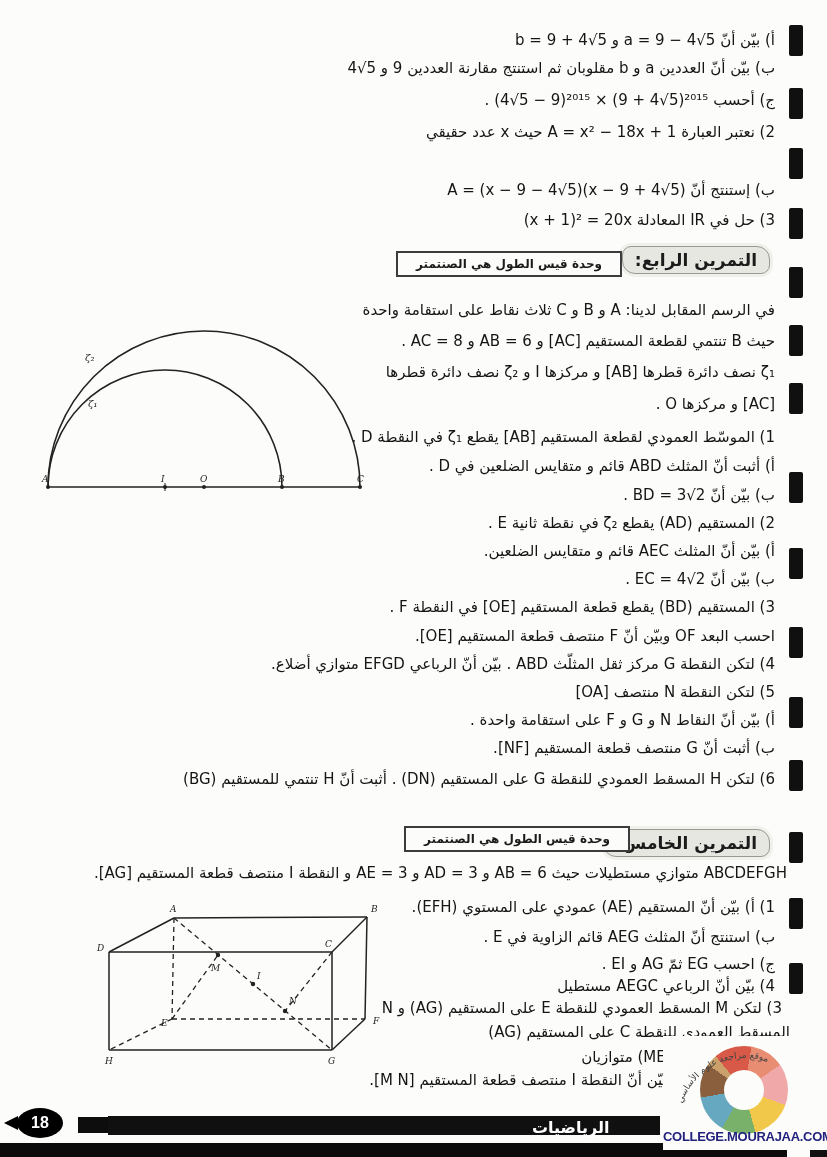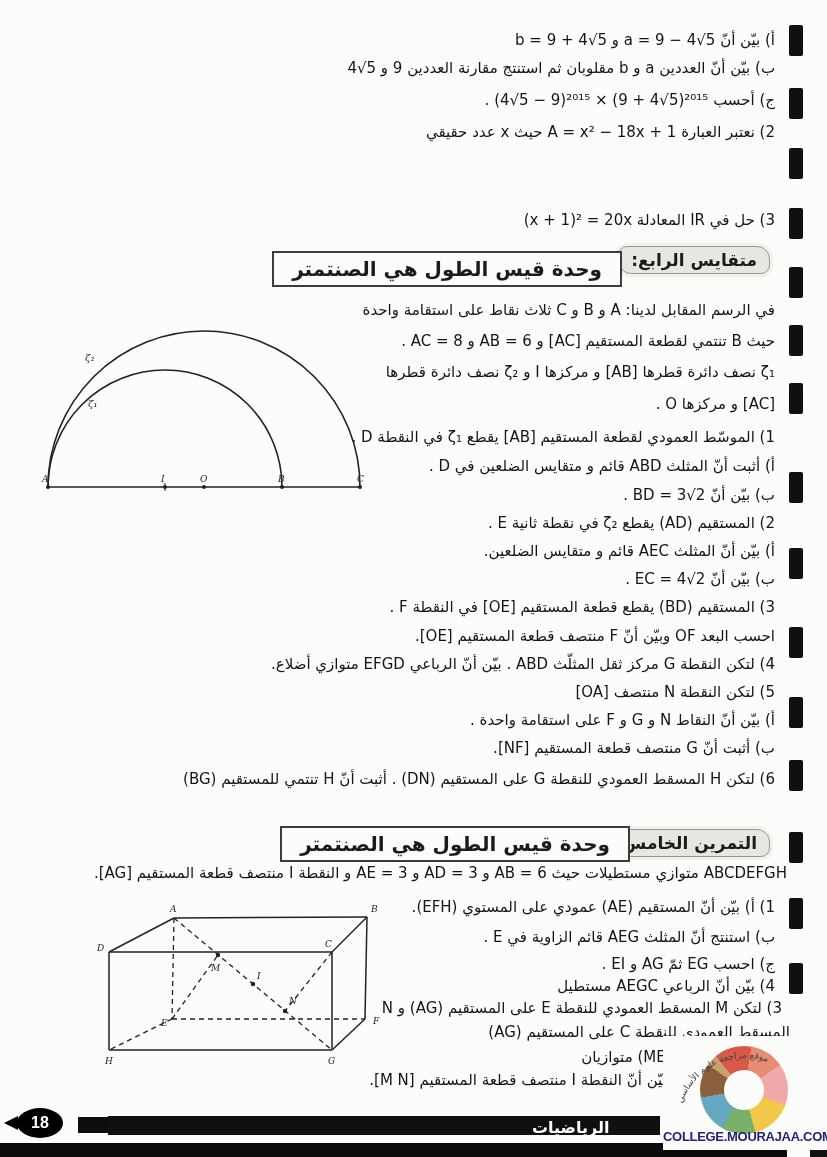--- a/index.html
+++ b/index.html
@@ -6,21 +6,21 @@
   .page{position:relative;width:827px;height:1157px;background:#fcfcfa;overflow:hidden;
         font-family:"DejaVu Sans",sans-serif;color:#1b1b1b;}
   .content{position:absolute;inset:0;}
   .tline{position:absolute;right:52px;direction:rtl;unicode-bidi:isolate;white-space:nowrap;
          font-size:15px;line-height:20px;color:#151515;}
   .bmark{position:absolute;left:789px;width:14px;height:31px;background:#101010;border-radius:2px;}
   .ex-badge{position:absolute;direction:rtl;background:#e7e7e2;border:1px solid #9a9a94;
             border-radius:9px 13px 9px 13px;padding:3px 12px;font-weight:bold;font-size:17px;
             box-shadow:0 0 0 3px #f1f1ec, 1px 2px 0 #c9c9c2;}
   .unit-box{position:absolute;direction:rtl;border:2px solid #3c3c3c;background:#fcfcfa;
-            padding:4px 18px;font-weight:bold;font-size:20px;white-space:nowrap;}
+            padding:4px 18px;font-weight:bold;font-size:12px;white-space:nowrap;}
   .fig{position:absolute;}
   .fig svg text{font-family:"DejaVu Serif",serif;font-style:italic;fill:#222;}
   .page-num{position:absolute;left:17px;top:1108px;width:46px;height:30px;background:#000;
             border-radius:50%;color:#fff;font-weight:bold;font-size:16px;text-align:center;
             line-height:30px;font-family:"Liberation Sans",sans-serif;}
   .page-num::before{content:"";position:absolute;left:-13px;top:8px;width:0;height:0;
             border-right:14px solid #000;border-top:7px solid transparent;border-bottom:7px solid transparent;}
   .stub{position:absolute;left:78px;top:1117px;width:30px;height:16px;background:#0d0d0d;}
   .footer-bar{position:absolute;left:108px;top:1116px;width:552px;height:19px;background:#101010;}
   .footer-bar .subject{position:absolute;left:424px;top:2px;color:#fff;font-weight:bold;
@@ -61,23 +61,24 @@
       <div class="bmark" style="top: 898px;"></div>
       <div class="bmark" style="top: 963px;"></div>
     </div>
 
   <div class="content">
 
     <div class="tline" style="top:30px">أ) بيّن أنّ ⁦a = 9 − 4√5⁩ و ⁦b = 9 + 4√5⁩</div>
     <div class="tline" style="top:58px">ب) بيّن أنّ العددين ⁦a⁩ و ⁦b⁩ مقلوبان ثم استنتج مقارنة العددين 9 و ⁦4√5⁩</div>
     <div class="tline" style="top:90px">ج) أحسب ⁦(4√5 − 9)²⁰¹⁵ × (9 + 4√5)²⁰¹⁵⁩ .</div>
     <div class="tline" style="top:122px">2) نعتبر العبارة ⁦A = x² − 18x + 1⁩ حيث ⁦x⁩ عدد حقيقي</div>
+    <div class="tline" style="top:180px">ب) إستنتج أنّ ⁦A = (x − 9 − 4√5)(x − 9 + 4√5)⁩</div>
     <div class="tline" style="top:210px">3) حل في ⁦IR⁩ المعادلة ⁦(x + 1)² = 20x⁩</div>
 
-    <div class="ex-badge" style="right:57px;top:246px">متقايس الرابع:</div>
+    <div class="ex-badge" style="right:57px;top:246px">التمرين الرابع:</div>
     <div class="unit-box" style="right:205px;top:251px">وحدة قيس الطول هي الصنتمتر</div>
 
     <div class="tline" style="top:300px">في الرسم المقابل لدينا: ⁦A⁩ و ⁦B⁩ و ⁦C⁩ ثلاث نقاط على استقامة واحدة</div>
     <div class="tline" style="top:331px">حيث ⁦B⁩ تنتمي لقطعة المستقيم ⁦[AC]⁩ و ⁦AB = 6⁩ و ⁦AC = 8⁩ .</div>
     <div class="tline" style="top:362px">⁦ζ₁⁩ نصف دائرة قطرها ⁦[AB]⁩ و مركزها ⁦I⁩ و ⁦ζ₂⁩ نصف دائرة قطرها</div>
     <div class="tline" style="top:394px">⁦[AC]⁩ و مركزها ⁦O⁩ .</div>
     <div class="tline" style="top:427px">1) الموسّط العمودي لقطعة المستقيم ⁦[AB]⁩ يقطع ⁦ζ₁⁩ في النقطة ⁦D⁩ .</div>
     <div class="tline" style="top:456px">أ) أثبت أنّ المثلث ⁦ABD⁩ قائم و متقايس الضلعين في ⁦D⁩ .</div>
     <div class="tline" style="top:485px">ب) بيّن أنّ ⁦BD = 3√2⁩ .</div>
     <div class="tline" style="top:513px">2) المستقيم ⁦(AD)⁩ يقطع ⁦ζ₂⁩ في نقطة ثانية ⁦E⁩ .</div>

